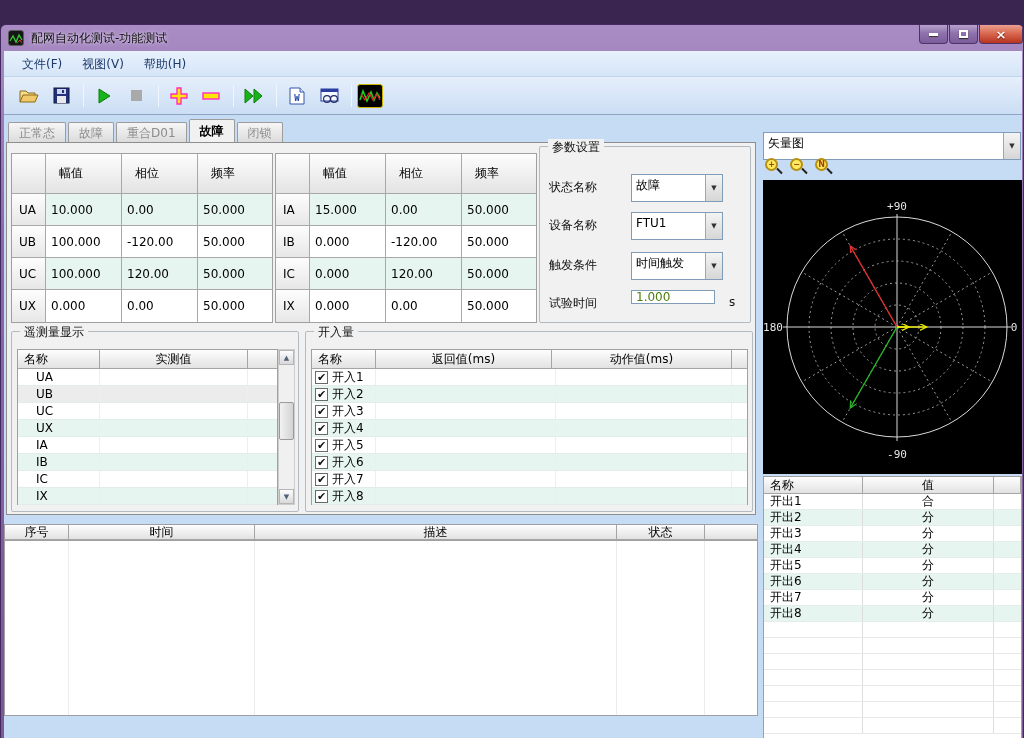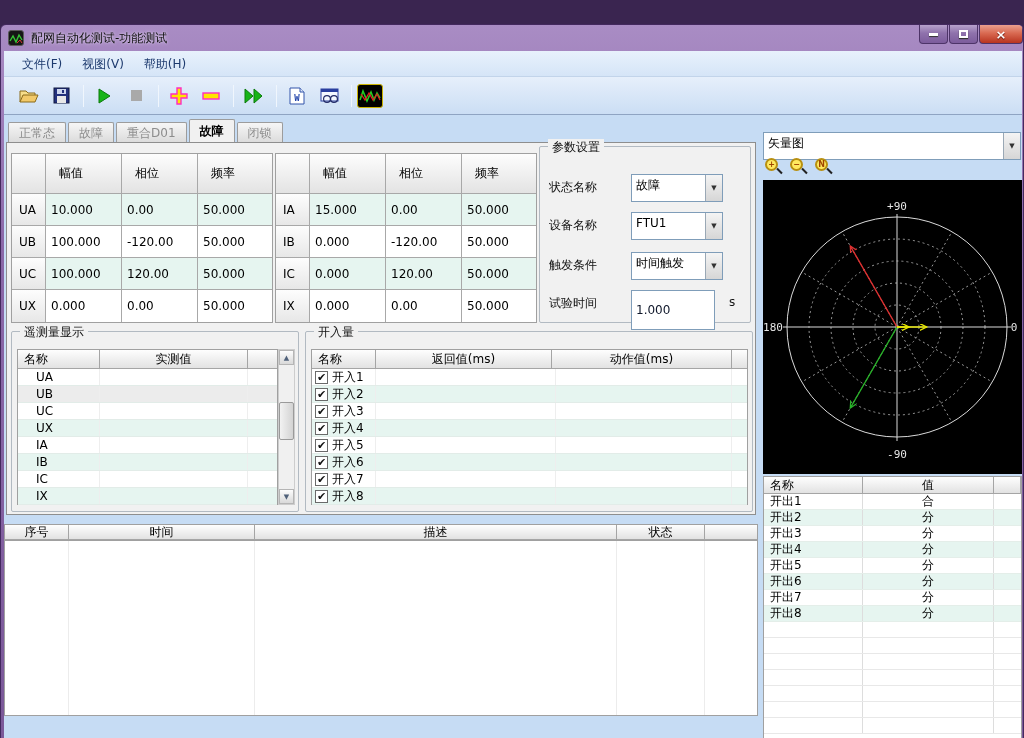--- a/index.html
+++ b/index.html
@@ -47,21 +47,21 @@
 
   
   .gbox{position:absolute;border:1px solid #b2bac2;border-radius:2px;}
   .gbox-title{position:absolute;top:-8px;left:8px;background:#f1f1f1;padding:0 4px;font-size:12px;color:#111;}
   .flabel{position:absolute;font-size:12px;color:#111;}
 
   
   .combo{position:absolute;height:28px;background:#fff;border:1px solid #7f9db9;display:flex;}
   .combo-text{flex:1;font-size:12px;line-height:20px;padding-left:4px;color:#000;overflow:hidden;white-space:nowrap;}
   .combo-btn{width:17px;background:linear-gradient(#f4f4f4,#d6d6d6);border-left:1px solid #9aa8b5;display:flex;align-items:center;justify-content:center;font-size:7px;color:#333;}
-  .txt{position:absolute;height:40px;border:1px solid #7f9db9;font-size:12px;padding:6px 4px;background:#fff;color:#0f172a;}
+  .txt{position:absolute;height:14px;border:1px solid #7f9db9;font-size:12px;padding:6px 4px;background:#fff;color:#4d7c0f;}
 
   
   .ltable{position:absolute;background:#fff;border:1px solid #a0a0a0;font-size:12px;}
   .l-head{display:flex;height:19px;}
   .l-hcell{background:linear-gradient(#fefefe,#e2e2e2);border-right:1px solid #a5a5a5;border-bottom:1px solid #a5a5a5;display:flex;align-items:center;overflow:hidden;white-space:nowrap;}
   .l-hcell:last-child{border-right:none;}
   .l-row{display:flex;height:17px;border-bottom:1px solid #e2ece8;}
   .l-cell{display:flex;align-items:center;overflow:hidden;white-space:nowrap;border-right:1px solid #eee;}
   .l-cell:last-child{border-right:none;}
   .cb{width:13px;height:13px;background:#fff;border:1px solid #6a6a6a;margin:0 4px 0 3px;font-size:11px;line-height:11px;color:#111;display:flex;align-items:center;justify-content:center;flex:none;}

